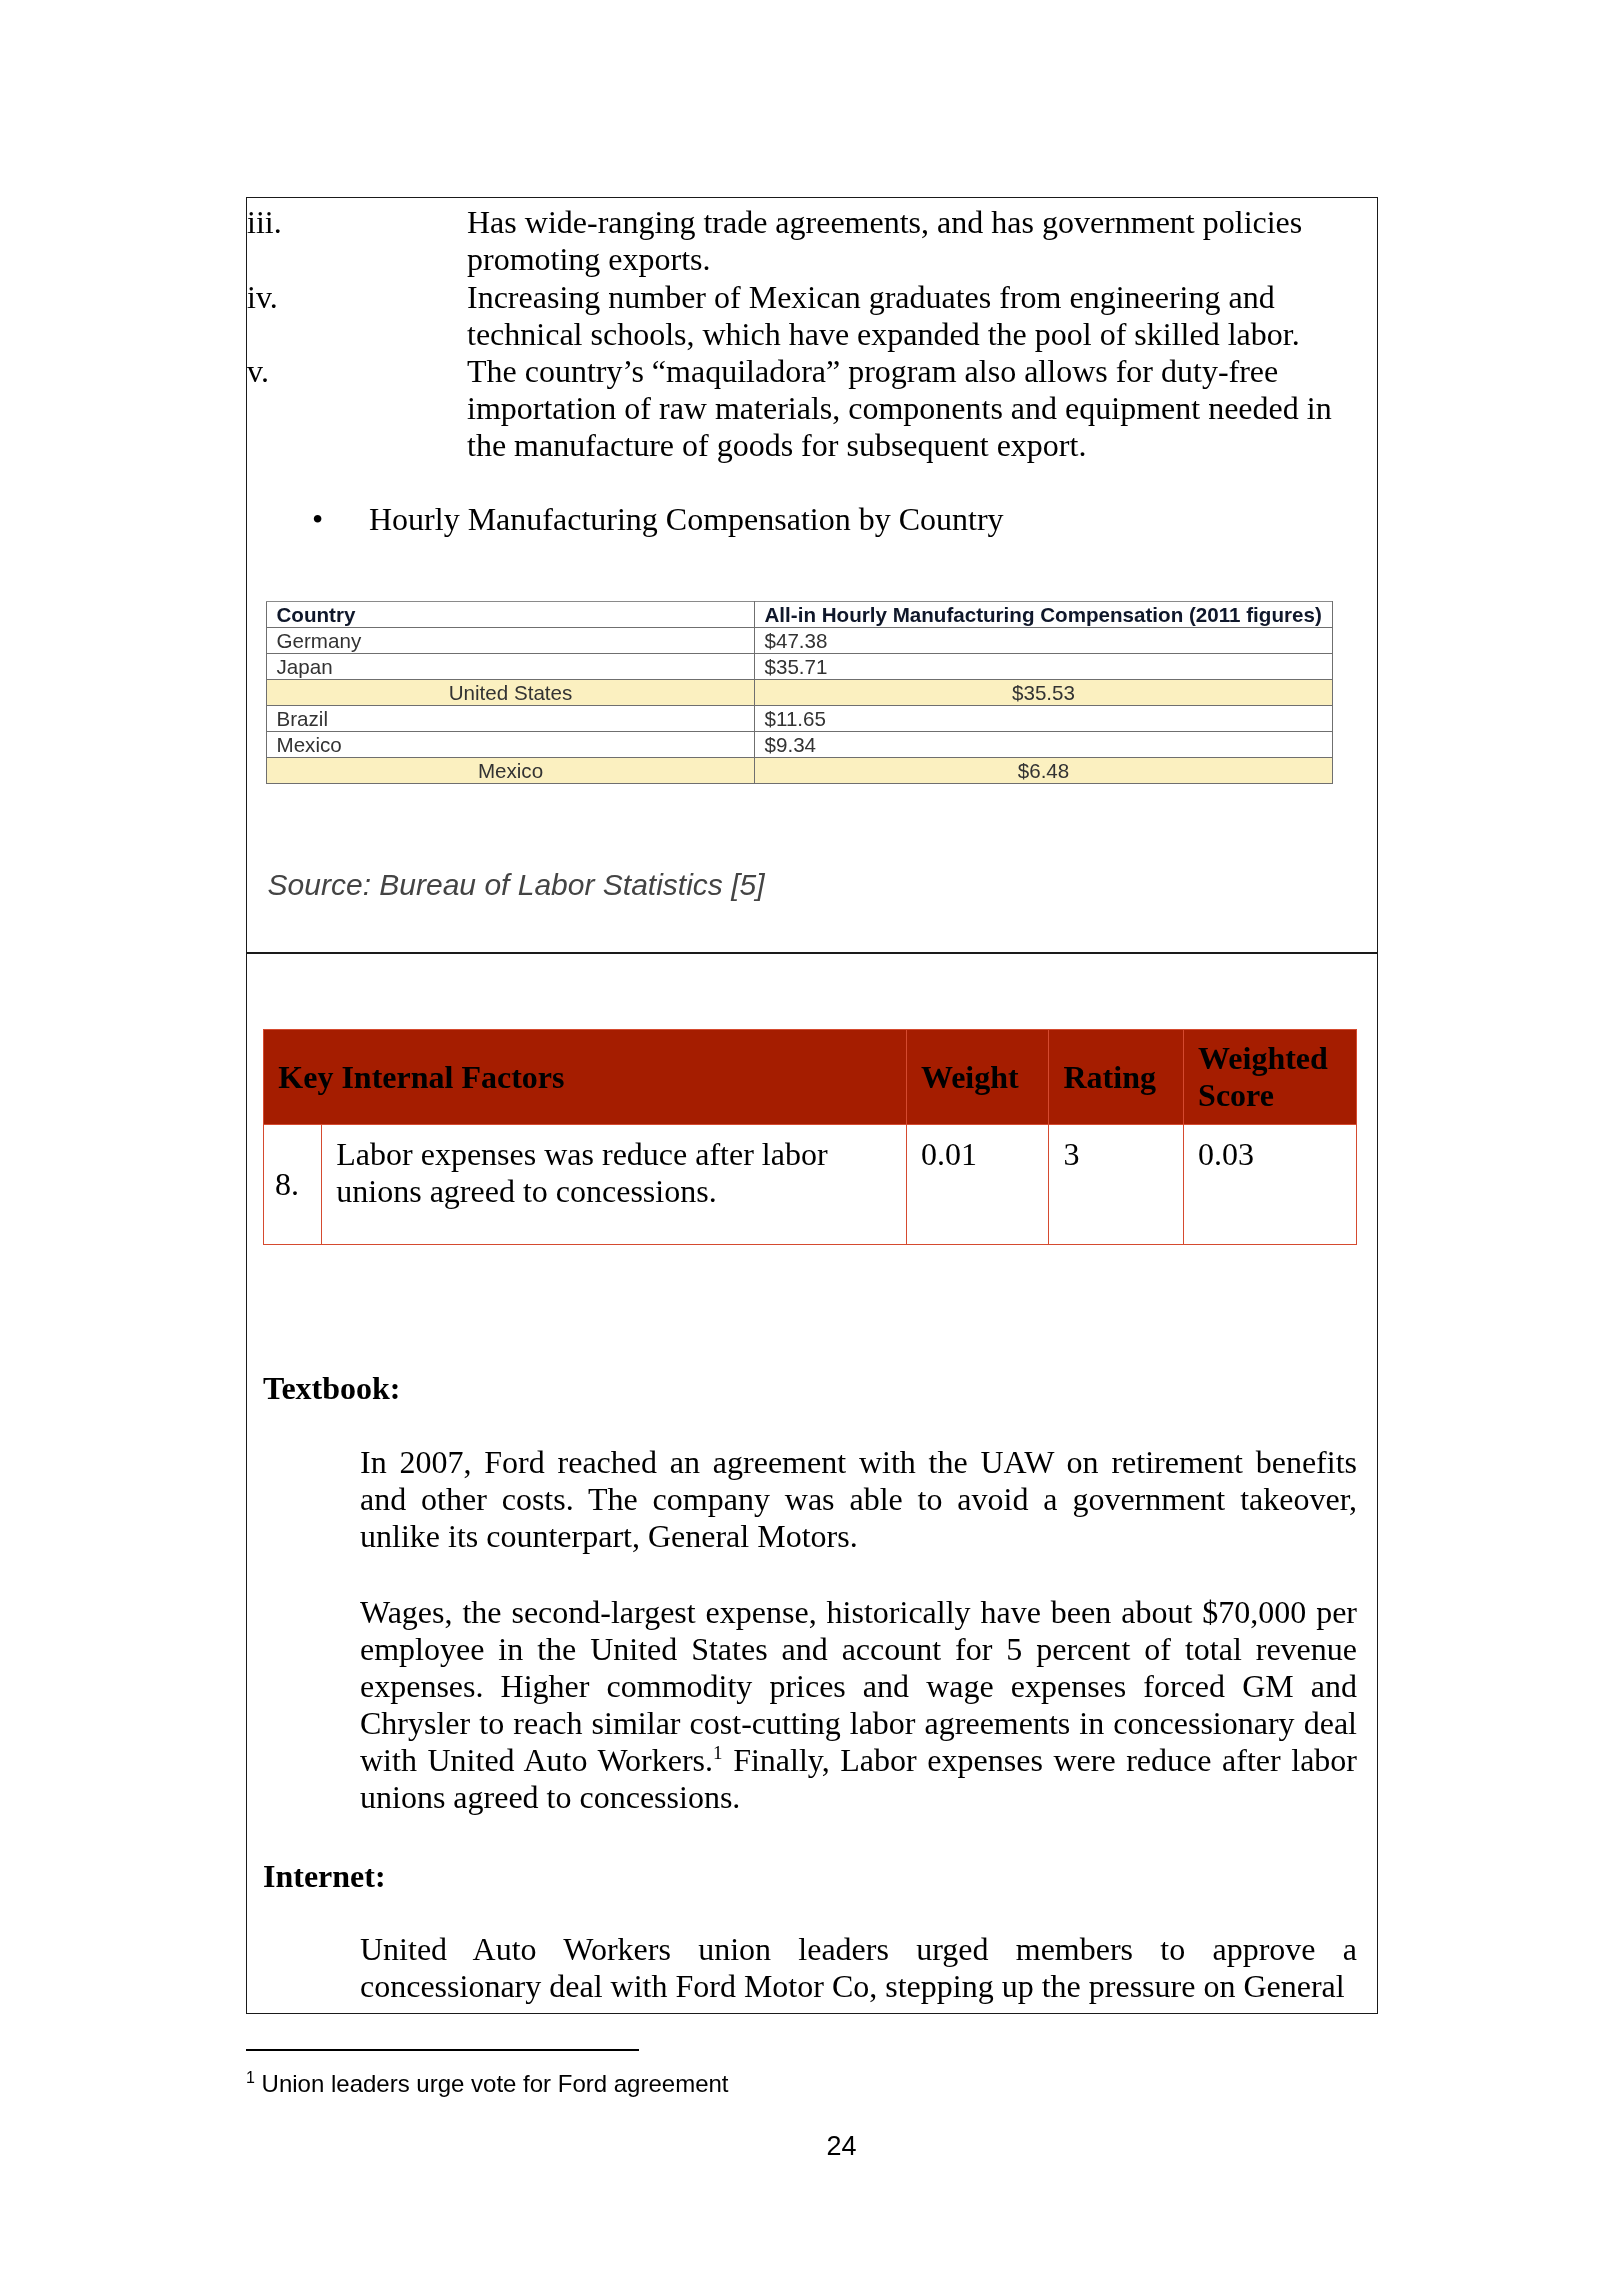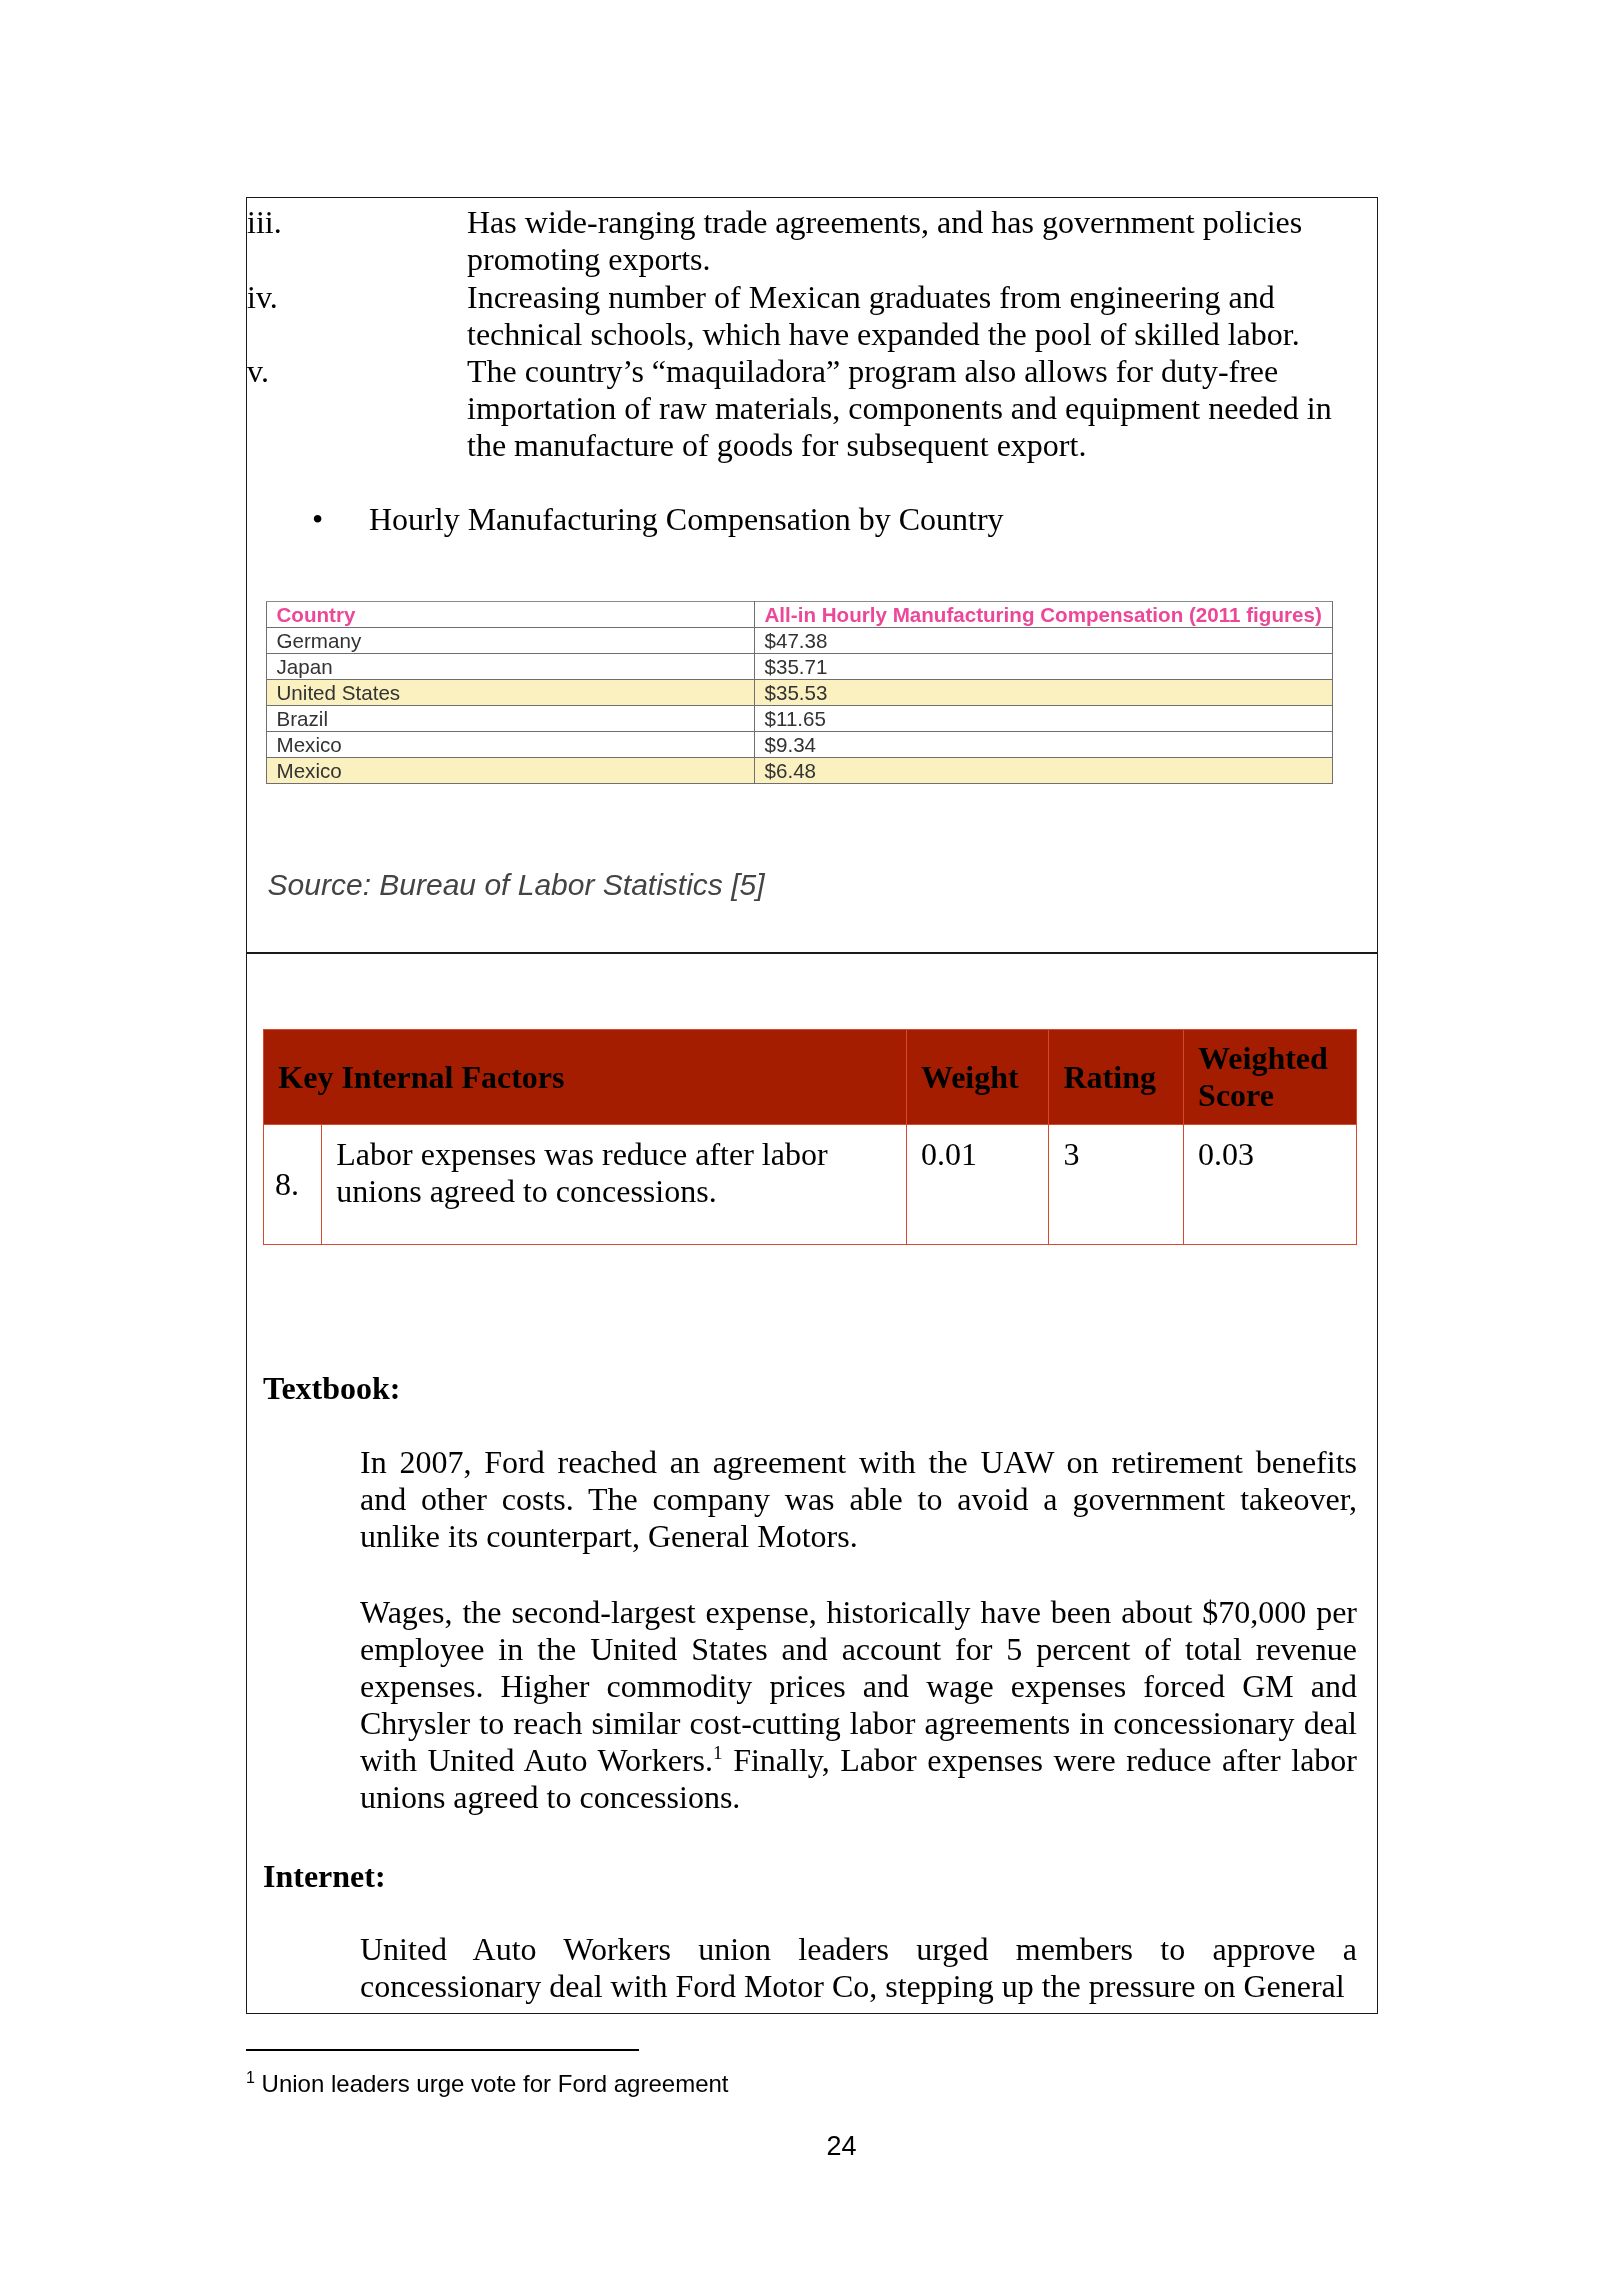--- a/index.html
+++ b/index.html
@@ -17,23 +17,23 @@
   .roman-num { position: absolute; width: 173px; text-align: left; left: 0; top: 0; }
   .roman-text { position: absolute; left: 220px; width: 888px; }
 
   .bullet { position: absolute; left: 65px; top: 303px; font-size: 32px; line-height: 37px; }
   .bullet-dot { position: absolute; left: 0; top: 0; width: 32px; }
   .bullet-text { position: absolute; left: 57px; top: 0; white-space: nowrap; }
 
   
   .comp { position: absolute; left: 19px; top: 403px; width: 1067px; border-collapse: collapse; font-size: 20.6px; color: #333; }
   .comp td, .comp th { border: 1.6px solid #6f6f6f; height: 25px; padding: 0 9.5px; text-align: left; line-height: 25px; }
-  .comp th { font-weight: bold; color: #ec4899; border-top-color: #8a8a8a; }
+  .comp th { font-weight: bold; color: #0f172a; border-top-color: #8a8a8a; }
   .comp td:first-child, .comp th:first-child { width: 468px; }
-  .comp tr.hl td { background: #fbf0c0; }
+  .comp tr.hl td { background: #fbf0c0; text-align: center; }
   .source { position: absolute; left: 20.6px; top: 670px; font-size: 30px; font-style: italic; color: #444;
             font-family: "Liberation Sans", "DejaVu Sans", sans-serif; }
 
   
   .kif { position: absolute; left: 16px; top: 831px; width: 1094px; border-collapse: collapse; font-size: 32px; }
   .kif td, .kif th { border: 1.6px solid #d54a2f; vertical-align: top; }
   .kif th { background: #a51d00; color: #000; font-weight: bold; text-align: left; height: 94px; vertical-align: middle;
             padding: 0 14.3px; line-height: 37px; }
   .kif tr.strength td { background: #808080; height: 59px; vertical-align: middle; padding: 0 14.3px; }
   .kif tr.row td { background: #fff; height: 108px; padding: 11px 14.3px 0 14.3px; line-height: 37px; }

